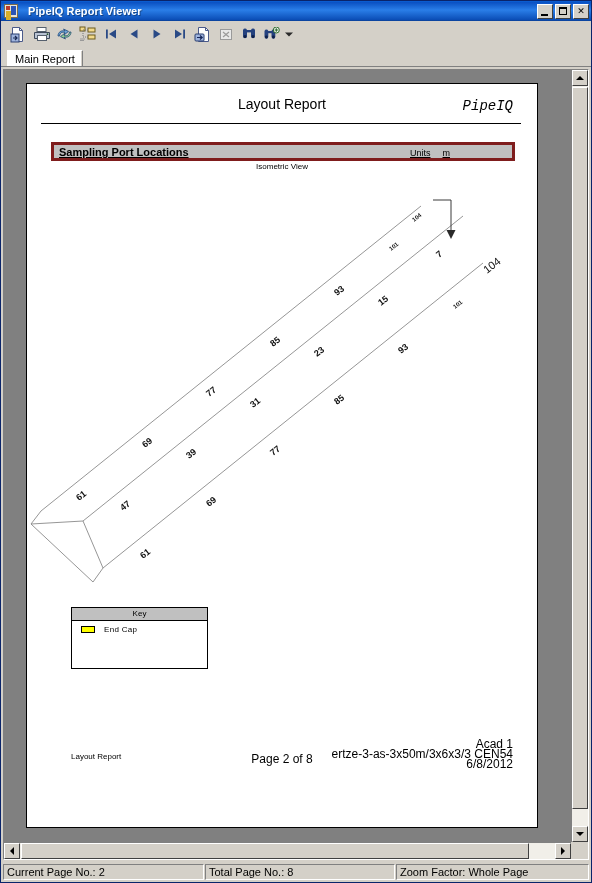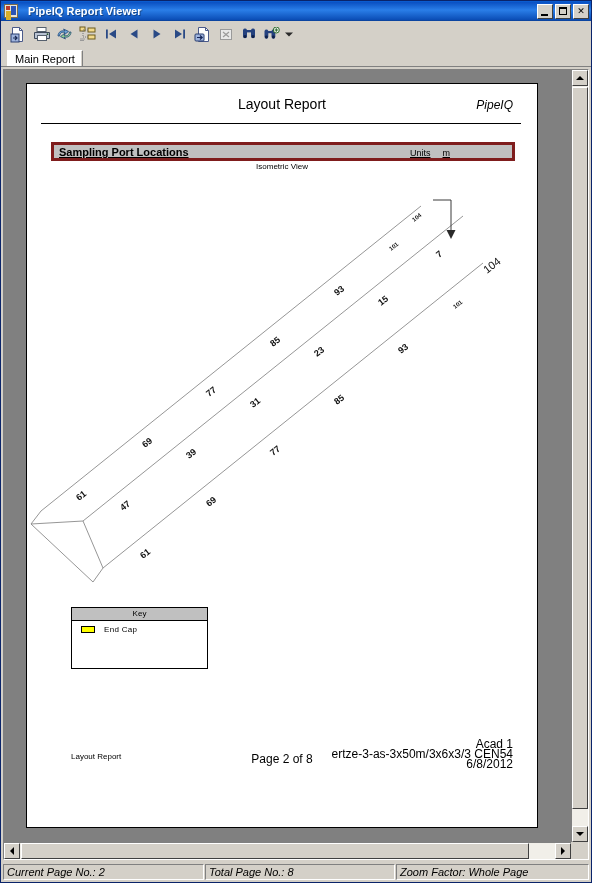--- a/index.html
+++ b/index.html
@@ -155,22 +155,22 @@
   }
 
   .rpt-title {
     position: absolute; left: 0; right: 0; top: 12px;
     text-align: center;
     font-size: 14px; color: #000;
     font-family: "Liberation Sans", sans-serif;
   }
   .rpt-logo {
     position: absolute; right: 24px; top: 14px;
-    font-family: Liberation Sans, sans-serif;
-    font-style: italic; font-size: 12px; color: #000;
+    font-family: Liberation Mono, monospace;
+    font-style: italic; font-size: 14px; color: #000;
   }
   .rpt-rule {
     position: absolute; left: 14px; right: 16px; top: 39px;
     height: 0; border-top: 1px solid #000;
   }
   .band {
     position: absolute; left: 24px; top: 58px;
     width: 464px; height: 19px;
     background: #c0c0c0;
     border: 3px solid #7f1d1d;
@@ -299,21 +299,20 @@
     box-sizing: border-box;
   }
   .status-cell {
     border: 1px solid;
     border-color: #808080 #ffffff #ffffff #808080;
     box-sizing: border-box;
     font-size: 11px; color: #000;
     display: flex; align-items: center;
     padding-left: 3px;
     margin-right: 1px;
-    font-style: italic;
   }
   .sc1 { width: 201px; flex: 0 0 201px; }
   .sc2 { width: 190px; flex: 0 0 190px; }
   .sc3 { flex: 1 1 auto; margin-right: 0; }
 </style>
 </head>
 <body>
 
 <div class="window">
 

